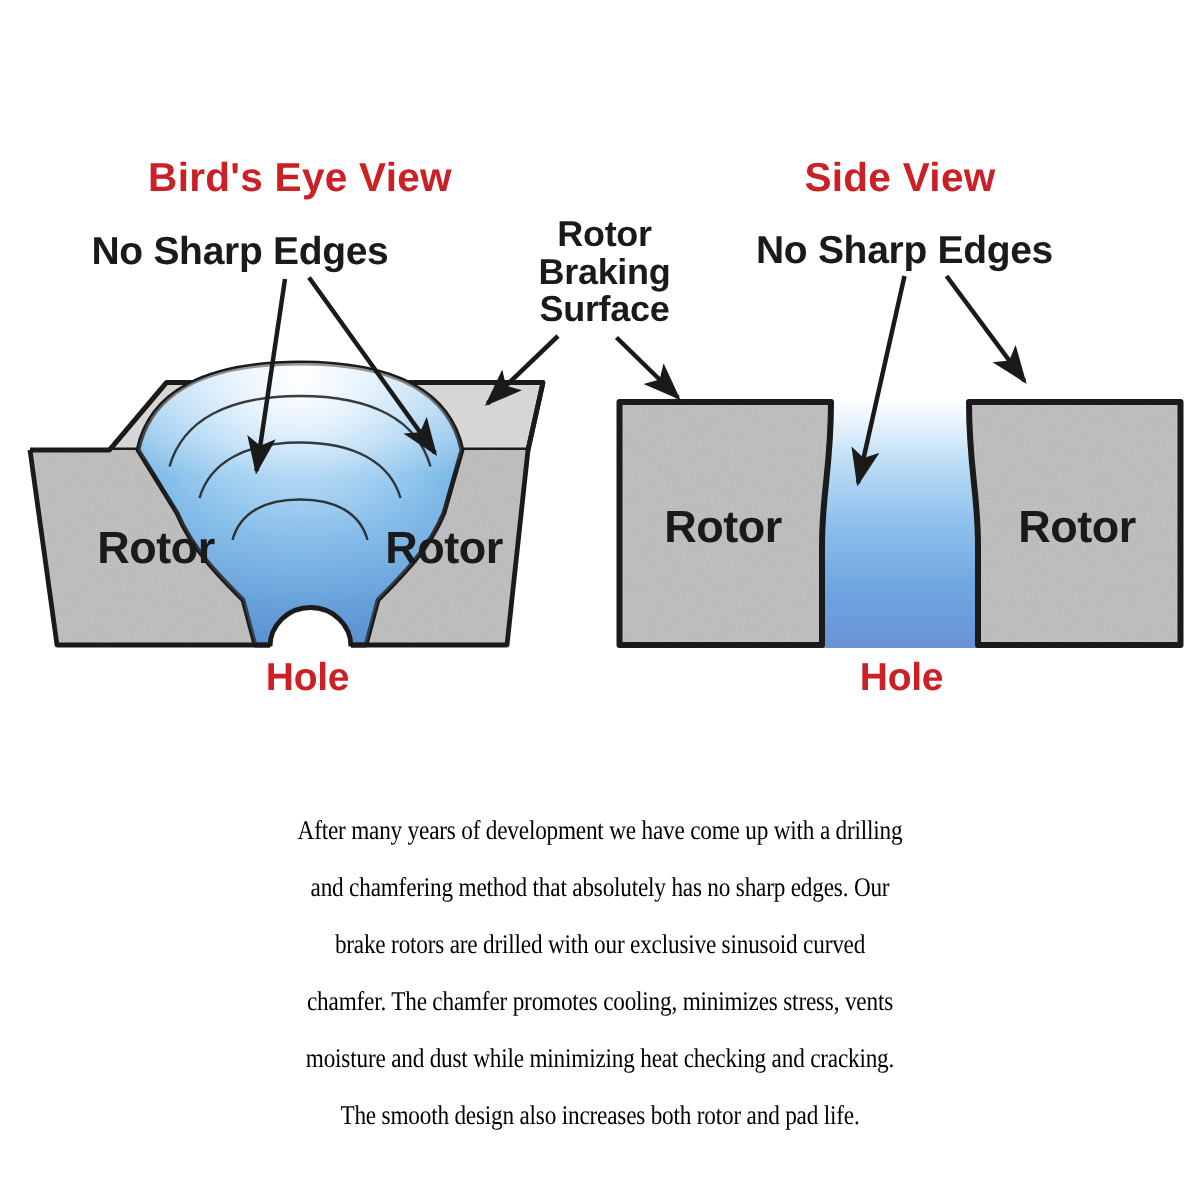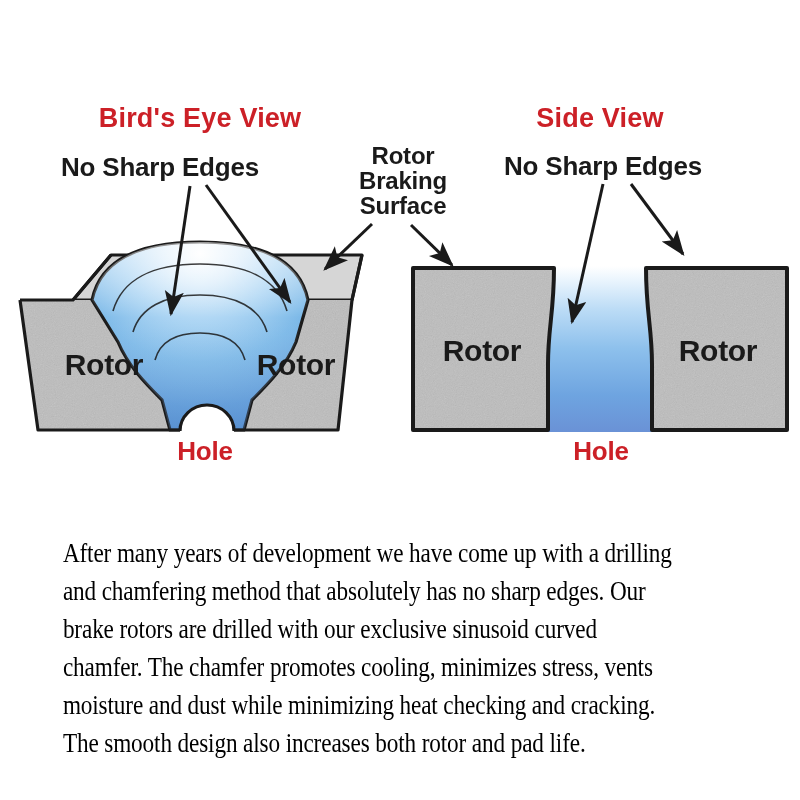--- a/index.html
+++ b/index.html
@@ -30,23 +30,23 @@
     width: 800px;
     height: 520px;
     display: block;
   }
 
   .caption-block {
     position: absolute;
     left: 0;
     top: 522px;
     width: 800px;
-    text-align: left;
+    text-align: center;
     font-family: "Liberation Serif", "DejaVu Serif", serif;
-    font-size: 27px;
+    font-size: 18px;
     line-height: 38px;
     color: #000000;
     letter-spacing: -0.15px;
     padding: 0 8px;
     box-sizing: border-box;
   }
   .caption-block p {
     margin: 0;
     transform: scaleX(0.86);
     transform-origin: center top;

